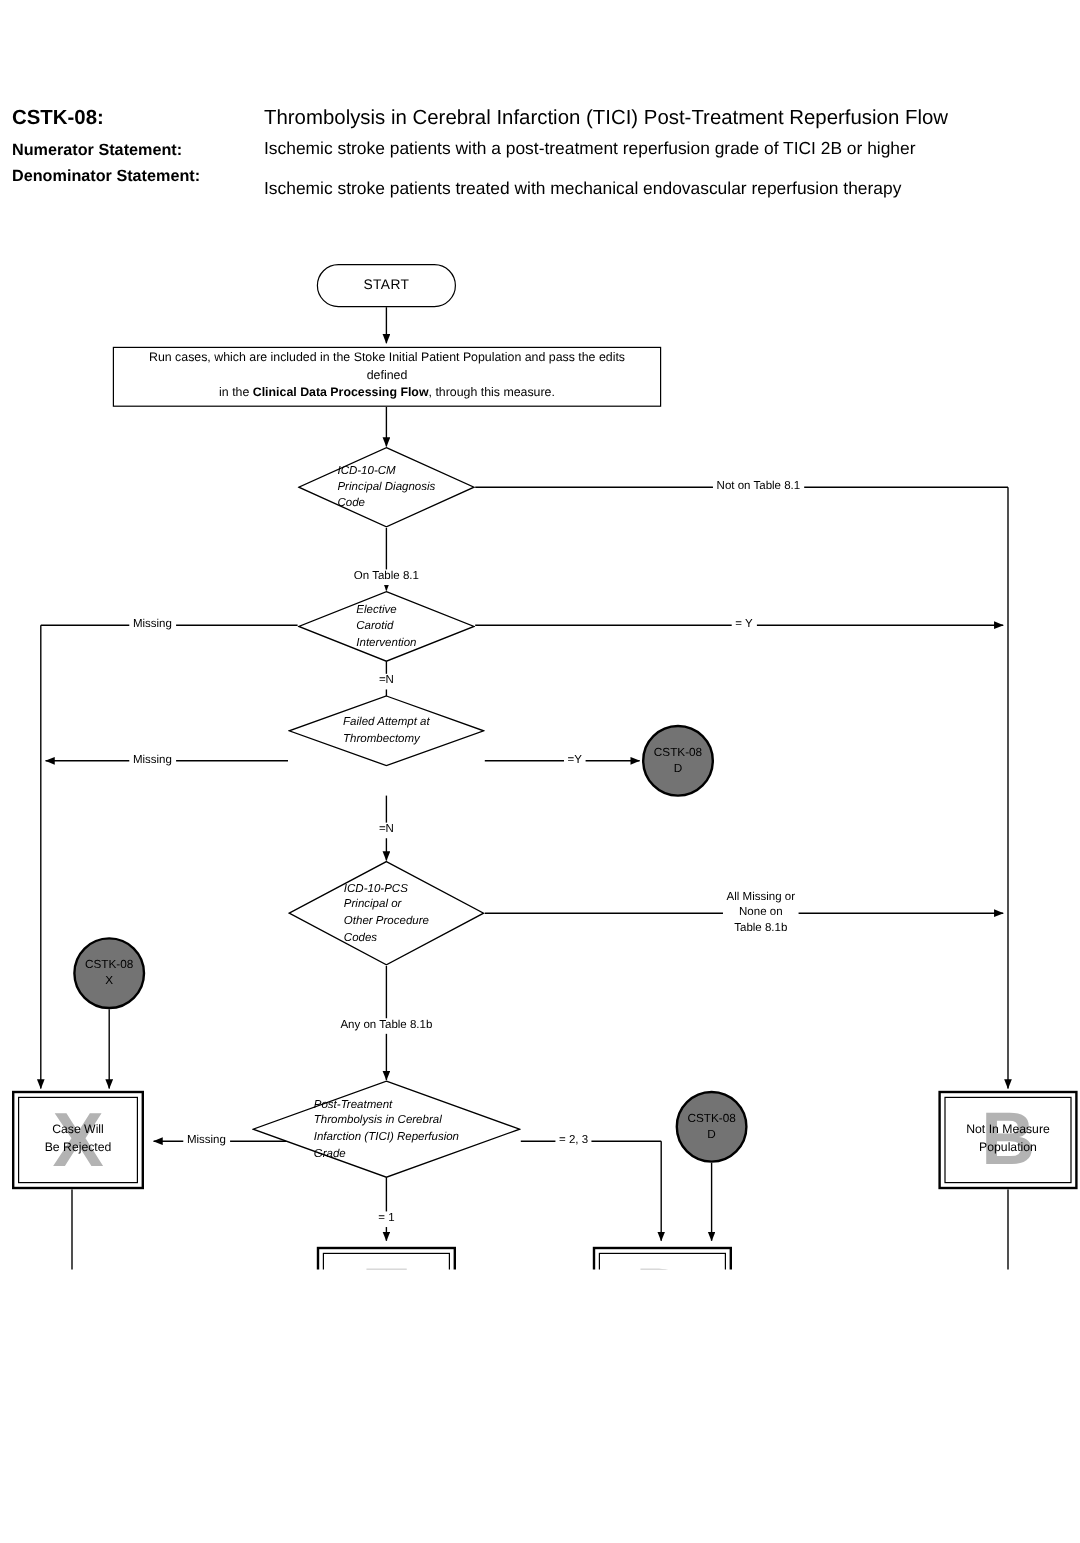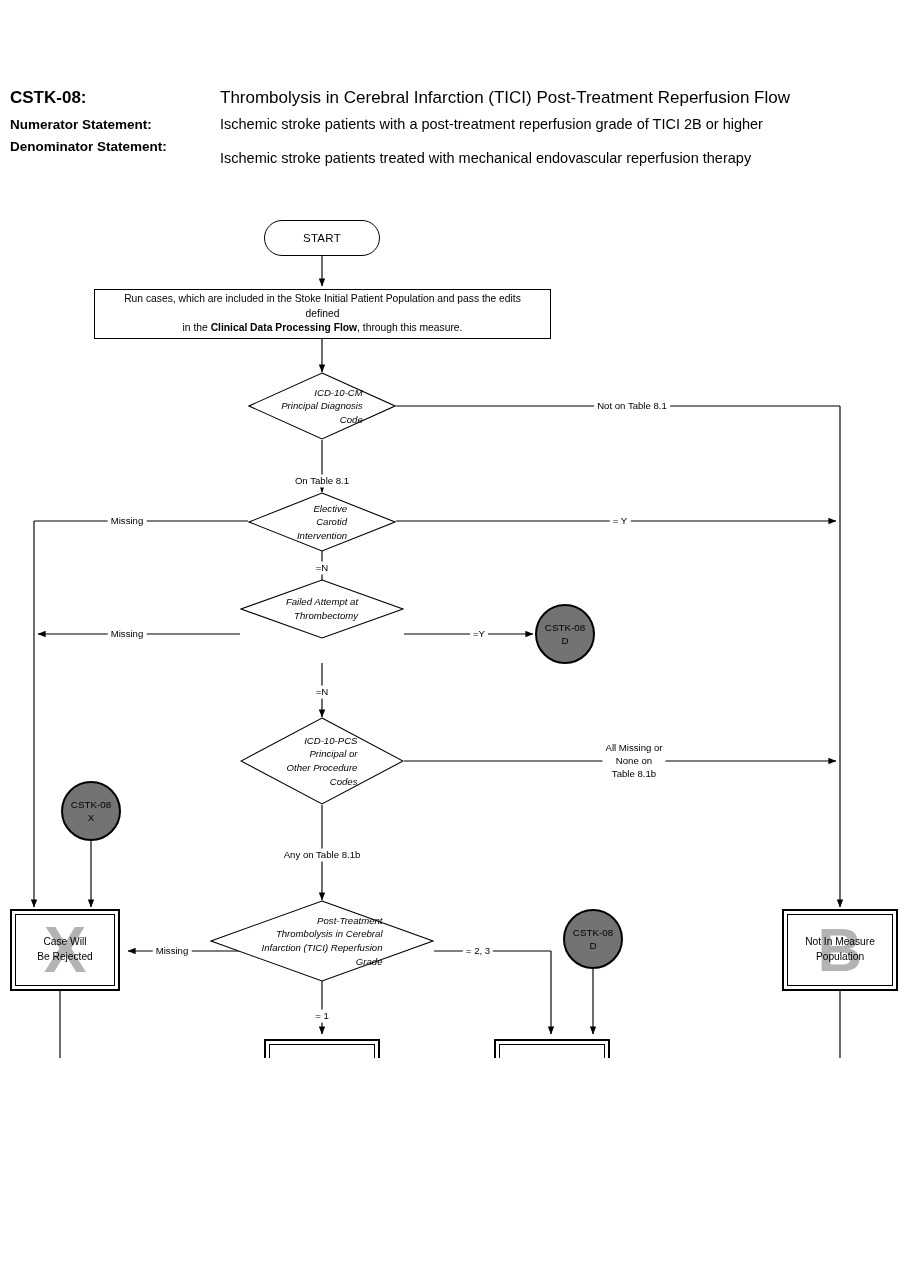--- a/index.html
+++ b/index.html
@@ -24,21 +24,21 @@
 
   
   .term{border:1.6px solid #000;border-radius:18px;background:#fff;font-size:11.5px;letter-spacing:.3px;}
 
   
   .proc{border:1.3px solid #000;background:#fff;font-size:10.3px;line-height:1.45;padding:4px 16px;}
 
   
   .dia{position:absolute;}
   .dia .dlabel{position:absolute;left:0;top:0;width:100%;height:100%;
-       display:flex;align-items:center;justify-content:center;text-align:right;
+       display:flex;align-items:center;justify-content:center;text-align:left;
        font-style:italic;font-size:9.6px;line-height:1.42;pointer-events:none;}
 
   
   .circ{border:2.1px solid #000;border-radius:50%;background:#737373;
         font-size:9.8px;line-height:1.35;}
 
   
   .outcome{border:2.3px solid #000;background:#fff;padding:3px;}
   .outcome .inner{border:1.4px solid #000;width:100%;height:100%;box-sizing:border-box;
         position:relative;display:flex;align-items:center;justify-content:center;}

